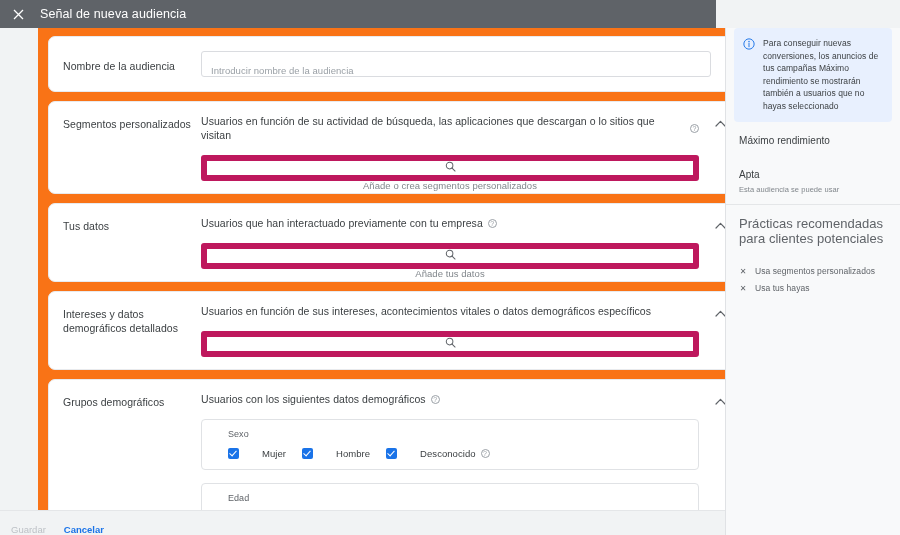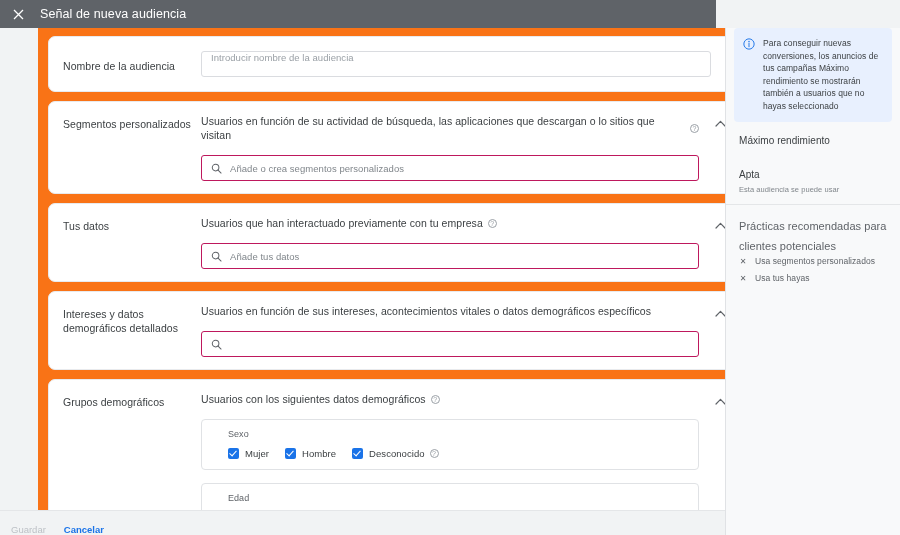--- a/index.html
+++ b/index.html
@@ -128,41 +128,42 @@
   }
   .chevron svg { display: block; }
 
   
   .text-input {
     margin-top: 12px;
     height: 26px;
     border: 1px solid #dadce0;
     border-radius: 3px;
     display: flex;
-    align-items: flex-start;
+    align-items: flex-end;
     padding: 0 9px;
     background: #fff;
     cursor: text;
   }
   .text-input .ph {
     font-size: 9.5px;
     color: #9aa0a6;
     letter-spacing: .05px;
   }
   .search-input {
     margin-top: 13px;
     height: 26px;
-    border: 1px solid #be185d;
+    border: 6px solid #be185d;
     border-radius: 3px;
     display: flex;
     align-items: center;
     gap: 8px;
     padding: 0 9px;
     background: #fff;
     cursor: text;
+    flex-direction: column;
   }
   .search-input .ph {
     font-size: 9.5px;
     color: #80868b;
     letter-spacing: .05px;
   }
   .magnifier { flex: 0 0 auto; display: block; }
 
   
   #card-name { padding-top: 14px; padding-bottom: 14px; align-items: center; }
@@ -181,21 +182,21 @@
     color: #5f6368;
     margin-bottom: 9px;
     letter-spacing: .05px;
   }
   .demo-row {
     display: flex;
     align-items: center;
     gap: 16px;
   }
   .chk-wrap {
-    display: flex; gap: 6px;
+    display: flex; gap: 23px;
     cursor: pointer;
   }
   .chk {
     width: 11px; height: 11px;
     background: #1a73e8;
     border-radius: 2px;
     position: relative;
     flex: 0 0 auto;
   }
   .chk::after {
@@ -253,24 +254,24 @@
     color: #3c4043;
     margin-bottom: 5px;
   }
   .apta-sub {
     font-size: 7.5px;
     color: #80868b;
     letter-spacing: .05px;
   }
   #side-practices { padding: 11px 13px 12px 13px; }
   .practices-title {
-    font-size: 11px;
+    font-size: 13px;
     color: #5f6368;
-    line-height: 20px;
-    margin-bottom: 0;
+    line-height: 15px;
+    margin-bottom: 20px;
     letter-spacing: .05px;
   }
   .practice-item {
     display: flex;
     align-items: center;
     gap: 8px;
     margin-bottom: 7px;
   }
   .x-mark {
     font-size: 8px;

